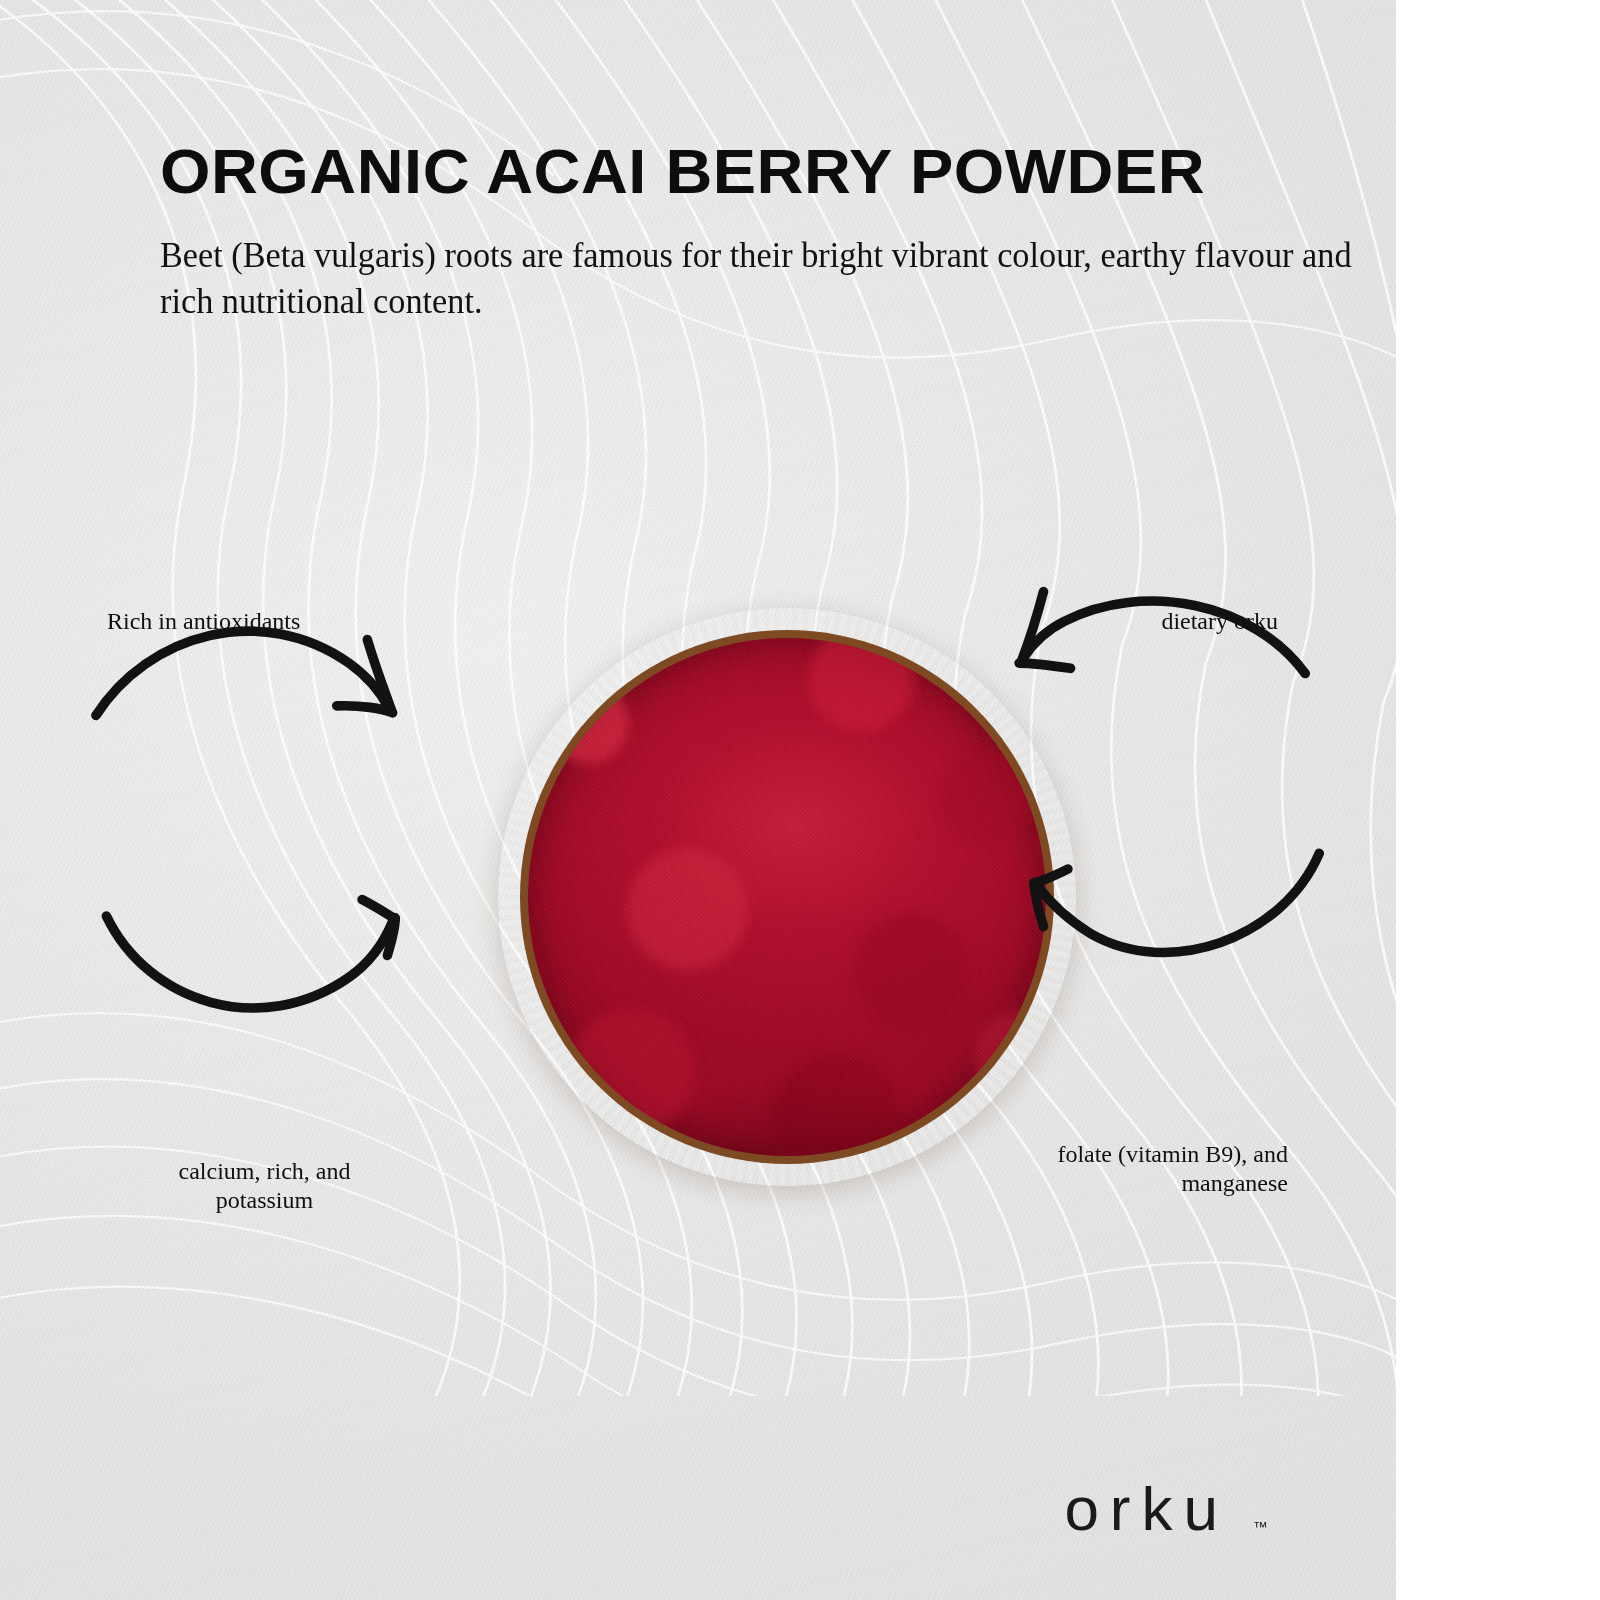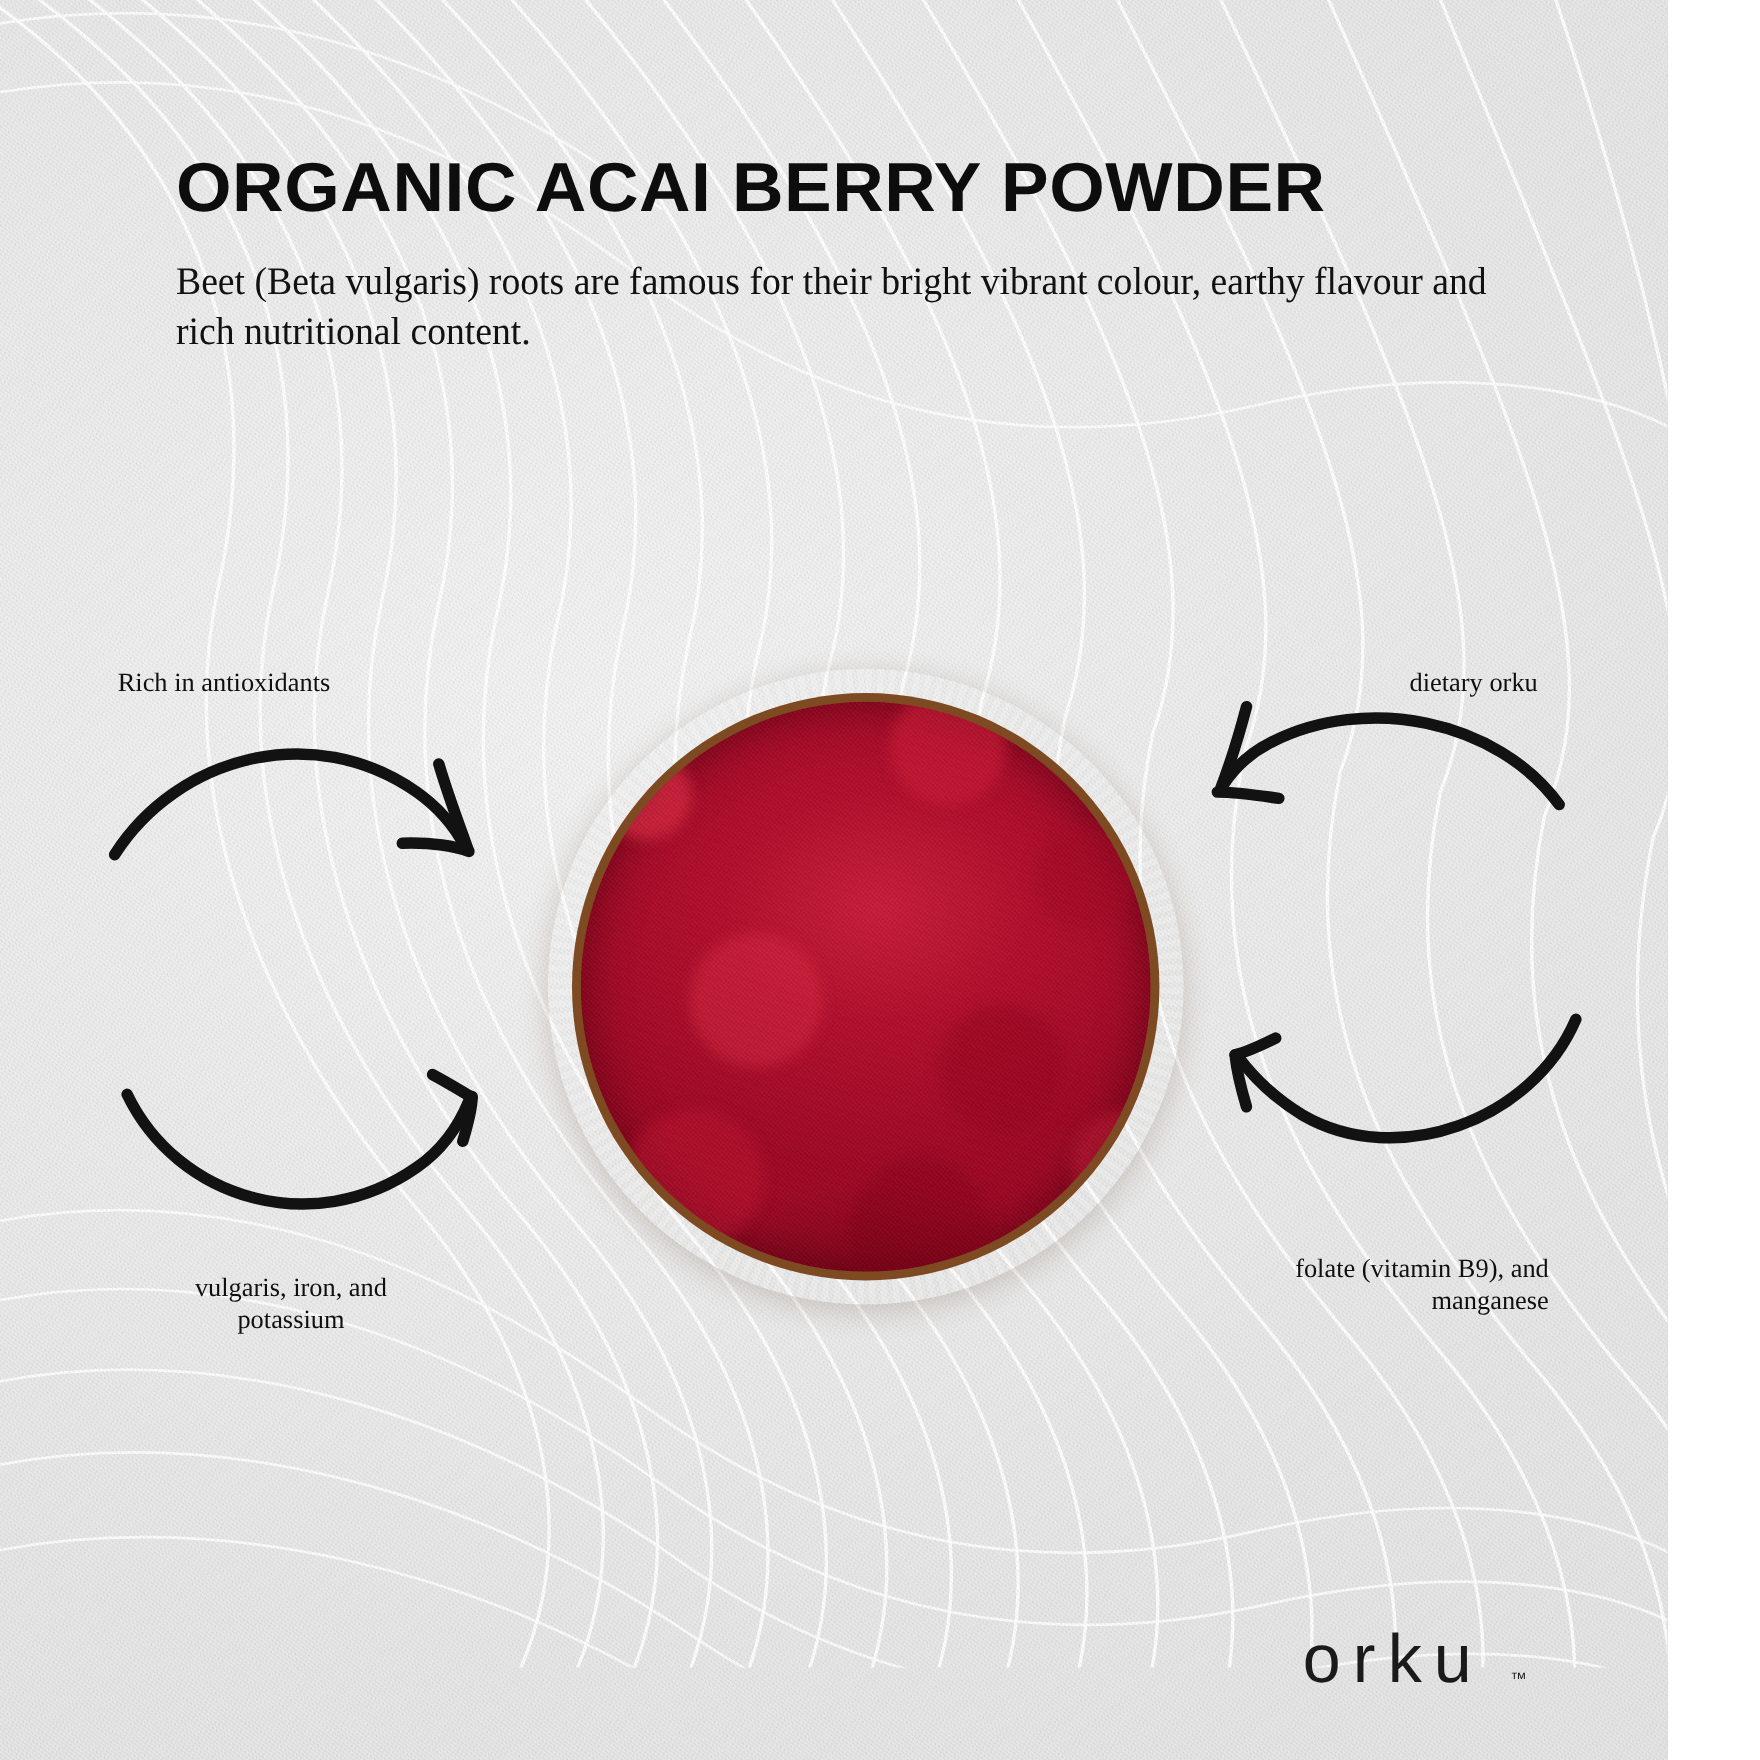--- a/index.html
+++ b/index.html
@@ -6,22 +6,22 @@
 
   html, body {
     width:1600px; height:1600px;
     background:#ffffff;
     font-family:"Liberation Serif", serif;
     overflow:hidden;
   }
 
   #poster {
     position:relative;
-    width:1516px; height:1600px;
-    background:#f9a8d4;
+    width:1396px; height:1600px;
+    background:#fef9c3;
     overflow:hidden;
   }
 
   
   .bg-layer { position:absolute; inset:0; }
 
   .bg-base {
     background:
       radial-gradient(ellipse 120% 90% at 35% 40%, #f2f2f2 0%, #e6e6e6 60%, #e2e2e2 100%);
   }
@@ -251,21 +251,21 @@
       <g>
         <path d="M1512,978 C 1470,1076 1340,1122 1250,1070 C 1220,1052 1200,1030 1188,1014"></path>
         <path d="M1224,996 C 1208,1004 1194,1010 1185,1012"></path>
         <path d="M1196,1062 C 1190,1042 1186,1022 1185,1012"></path>
       </g>
     </g>
   </svg>
 
   <div class="lbl lbl-tl">Rich in antioxidants</div>
 
-  <div class="lbl lbl-bl">vulgaris, iron, and
+  <div class="lbl lbl-bl">calcium, rich, and
 potassium</div>
 
   <div class="lbl lbl-tr">dietary orku</div>
 
   <div class="lbl lbl-br">folate (vitamin B9), and
 manganese</div>
 
   <div class="logo">
     <span>orku</span>
     <span class="tm">™</span>

